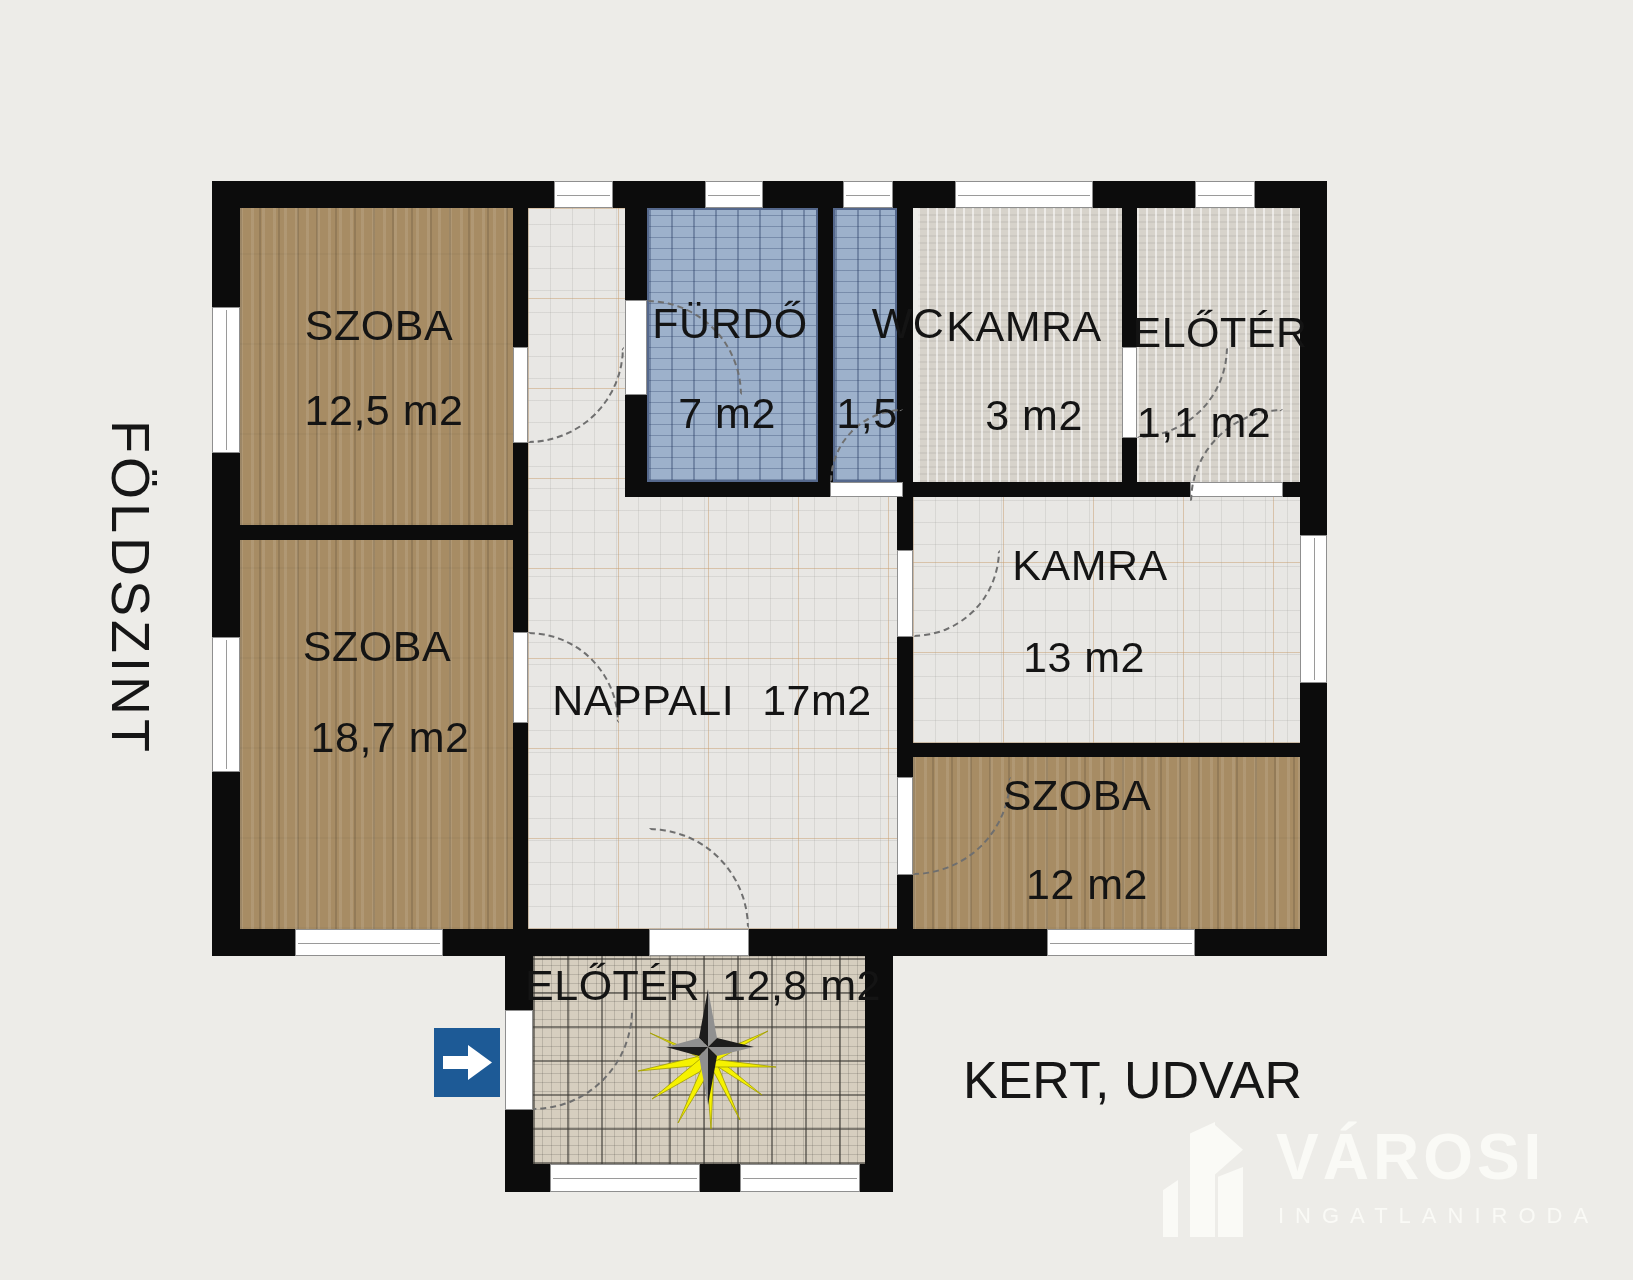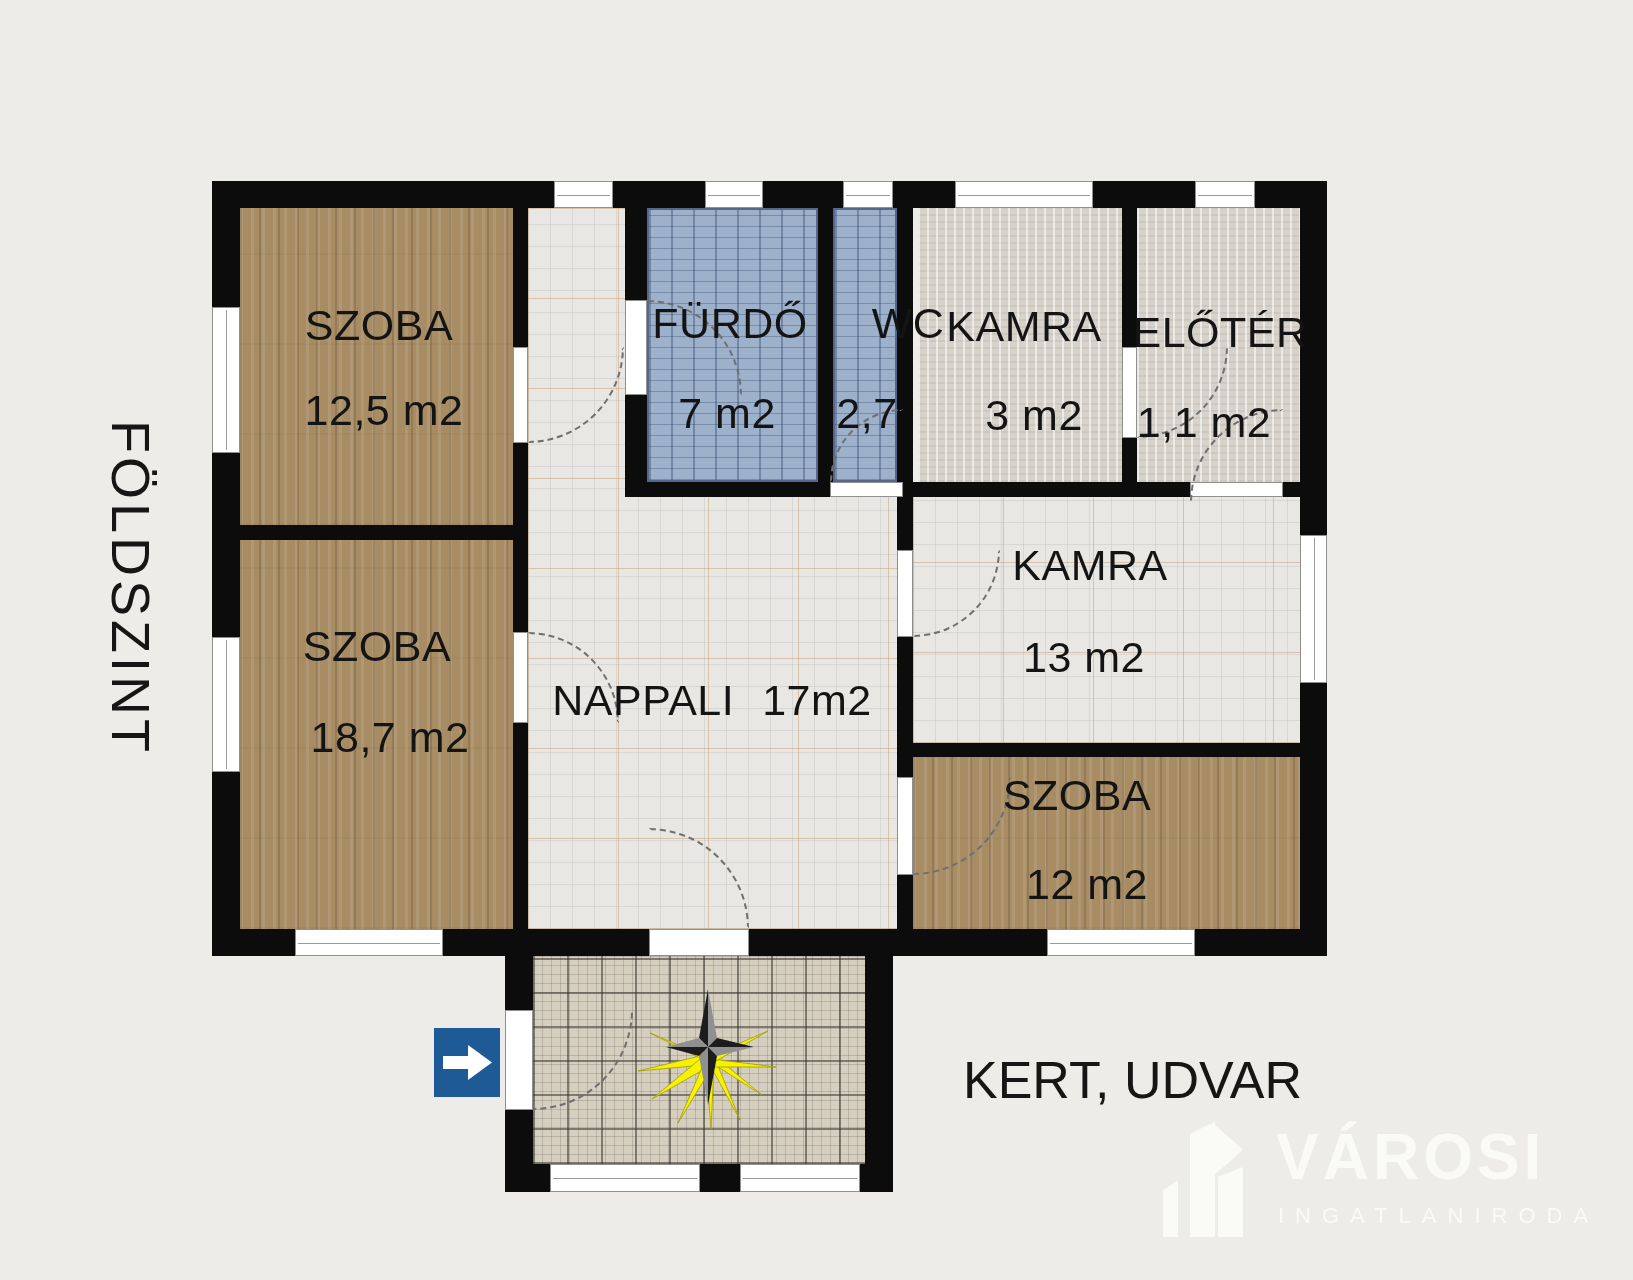--- a/index.html
+++ b/index.html
@@ -148,38 +148,41 @@
   <div class="lbl" style="left:379px;top:325px;">SZOBA</div>
   <div class="lbl" style="left:384px;top:410px;">12,5 m2</div>
 
   <div class="lbl" style="left:377px;top:646px;">SZOBA</div>
   <div class="lbl" style="left:390px;top:737px;">18,7 m2</div>
 
   <div class="lbl" style="left:730px;top:323px;">FÜRDŐ</div>
   <div class="lbl" style="left:727px;top:413px;">7 m2</div>
 
   <div class="lbl" style="left:865px;top:323px;margin-left:43px;">WC</div>
-  <div class="lbl" style="left:867px;top:413px;">2,7</div>
+  <div class="lbl" style="left:867px;top:413px;">1,5</div>
 
   <div class="lbl" style="left:1024px;top:326px;">KAMRA</div>
   <div class="lbl" style="left:1034px;top:415px;">3 m2</div>
 
   <div class="lbl" style="left:1220px;top:332px;">ELŐTÉR</div>
   <div class="lbl" style="left:1204px;top:422px;">1,1 m2</div>
 
   <div class="lbl" style="left:1090px;top:565px;">KAMRA</div>
   <div class="lbl" style="left:1084px;top:657px;">13 m2</div>
 
   <div class="lbl" style="left:712px;top:700px;">
     <span>NAPPALI</span><span style="margin-left:28px;text-align:right;">17m2</span>
   </div>
 
   <div class="lbl" style="left:1077px;top:795px;">SZOBA</div>
   <div class="lbl" style="left:1087px;top:884px;">12 m2</div>
 
+  <div class="lbl" style="left:703px;top:985px;">
+    <span>ELŐTÉR</span><span style="margin-left:22px;">12,8 m2</span>
+  </div>
 
   <svg class="abs" style="left:638px;top:975px;" width="150" height="160" viewBox="0 0 150 160">
     <g stroke="#a09c00" stroke-width="0.8" fill="#f6f200">
       <polygon points="66,80 66,90 0,96"></polygon>
       <polygon points="62,84 70,92 14,124"></polygon>
       <polygon points="66,88 74,92 40,148"></polygon>
       <polygon points="68,90 76,90 73,154"></polygon>
       <polygon points="72,90 78,86 102,145"></polygon>
       <polygon points="74,88 78,82 124,120"></polygon>
       <polygon points="74,84 74,92 138,92"></polygon>

